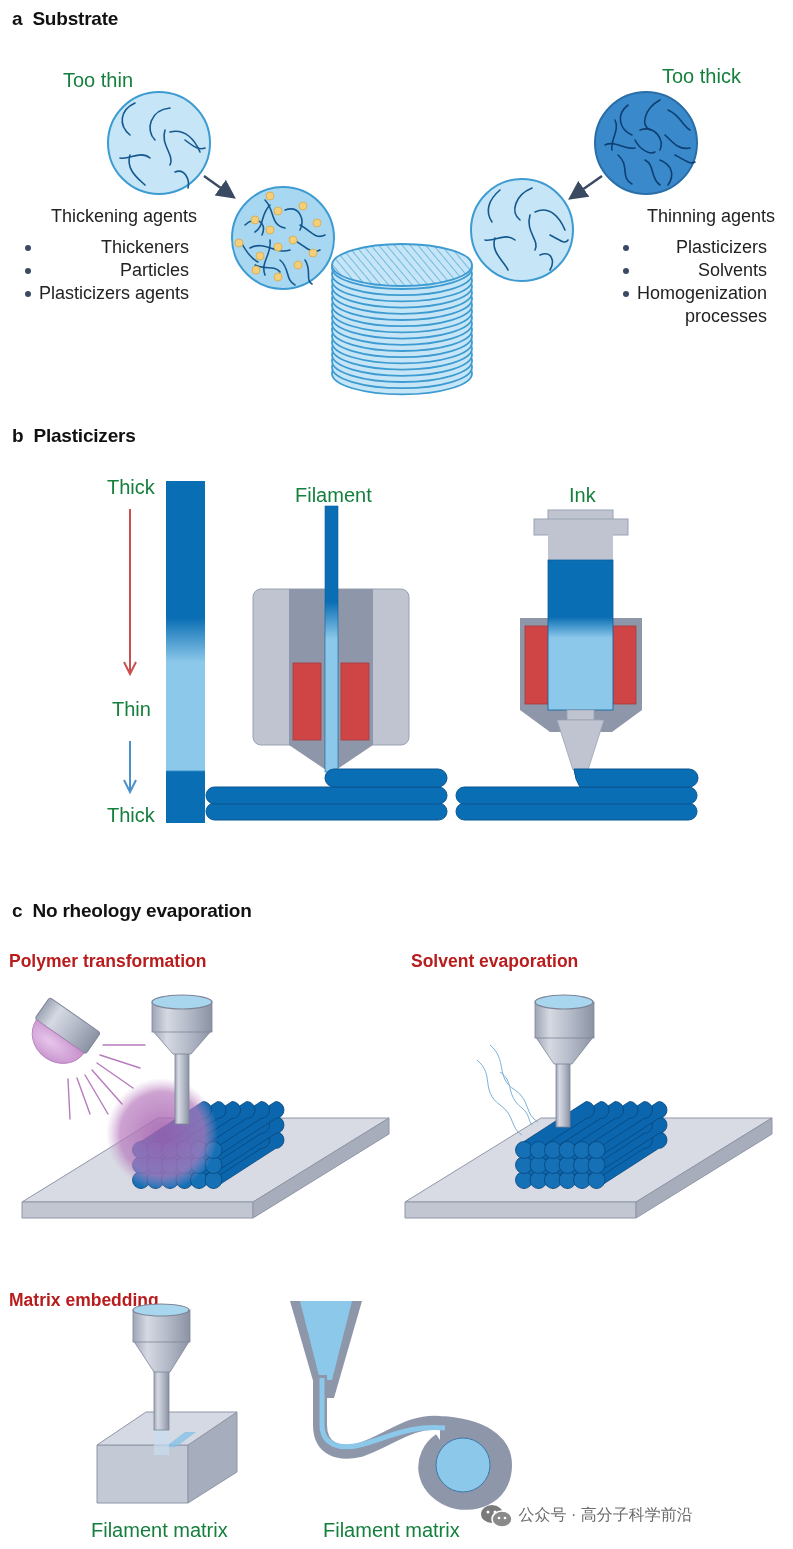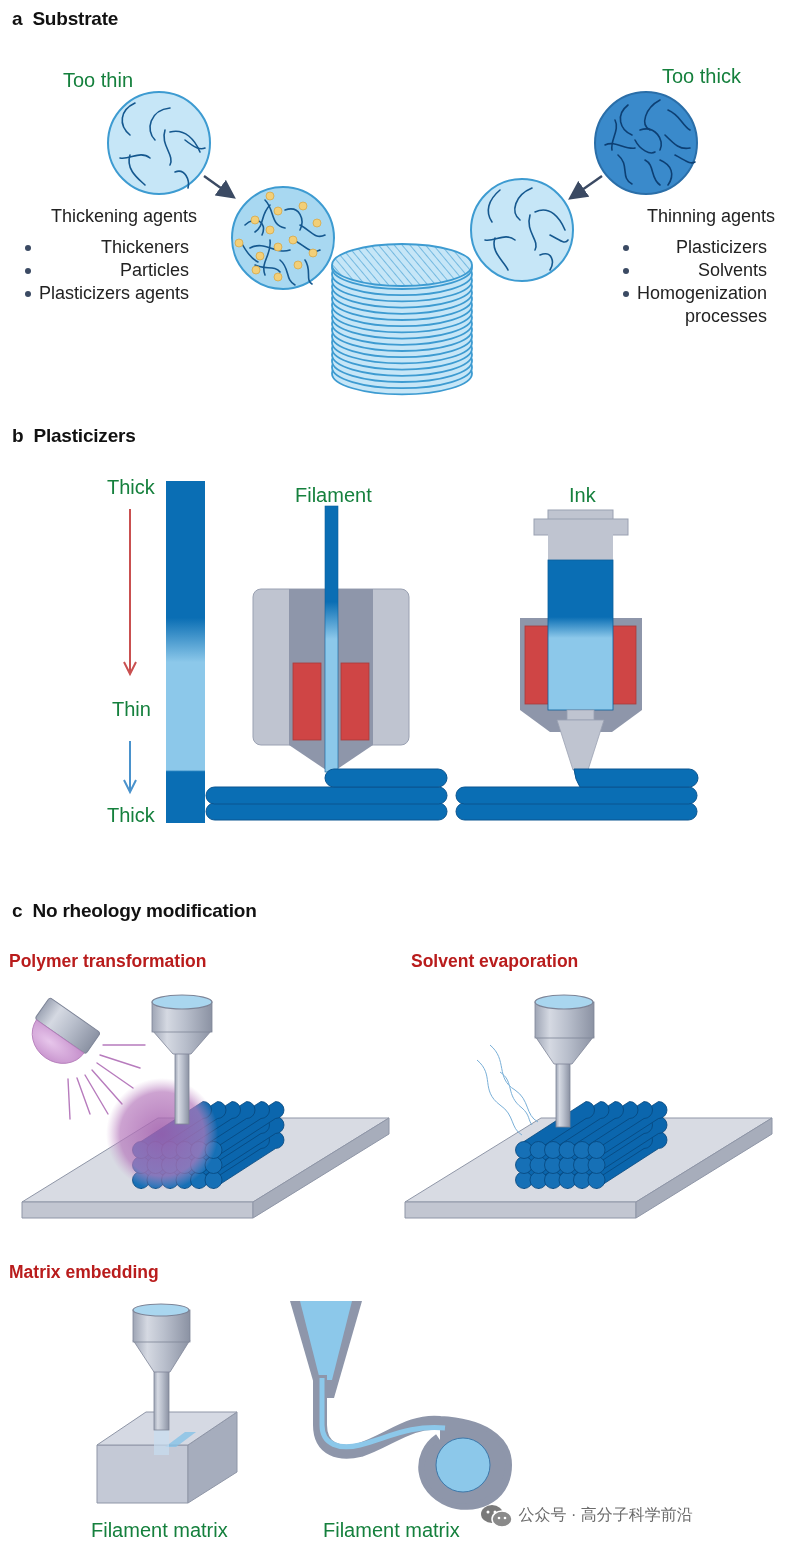--- a/index.html
+++ b/index.html
@@ -243,25 +243,25 @@
     <polygon points="557,720 604,720 588,770 573,770" fill="#bfc4d0" stroke="#9aa1b2" stroke-width="0.8"></polygon>
   </g>
   <g fill="#0a6eb4" stroke="#0a5590" stroke-width="1">
     <rect x="456" y="803" width="241" height="17" rx="8.5"></rect>
     <rect x="456" y="787" width="241" height="17" rx="8.5"></rect>
     <path d="M574,769 L689,769 A9,9 0 0 1 689,787 L580,787 Q575,780 574,769 z"></path>
   </g>
 </svg>
 
 <div class="panel-title" style="left:12px;top:900px;">
-  <span class="lbl">c</span><span>No rheology modification</span>
+  <span class="lbl">c</span><span>No rheology evaporation</span>
 </div>
 <div class="sub-title" style="left:9px;top:951px;">Polymer transformation</div>
 <div class="sub-title" style="left:411px;top:951px;">Solvent evaporation</div>
-<div class="sub-title" style="left:9px;top:1262px;">Matrix embedding</div>
+<div class="sub-title" style="left:9px;top:1290px;">Matrix embedding</div>
 <div class="label" style="left:91px;top:1519px;">Filament matrix</div>
 <div class="label" style="left:323px;top:1519px;">Filament matrix</div>
 
 <svg style="left:0;top:0;" width="793" height="1549">
   <defs>
     <radialGradient id="uvGlow" cx="0.5" cy="0.5" r="0.5">
       <stop offset="0" stop-color="#a55fae" stop-opacity="0.85"></stop>
       <stop offset="0.75" stop-color="#b77bbd" stop-opacity="0.7"></stop>
       <stop offset="1" stop-color="#c99ccd" stop-opacity="0"></stop>
     </radialGradient>

